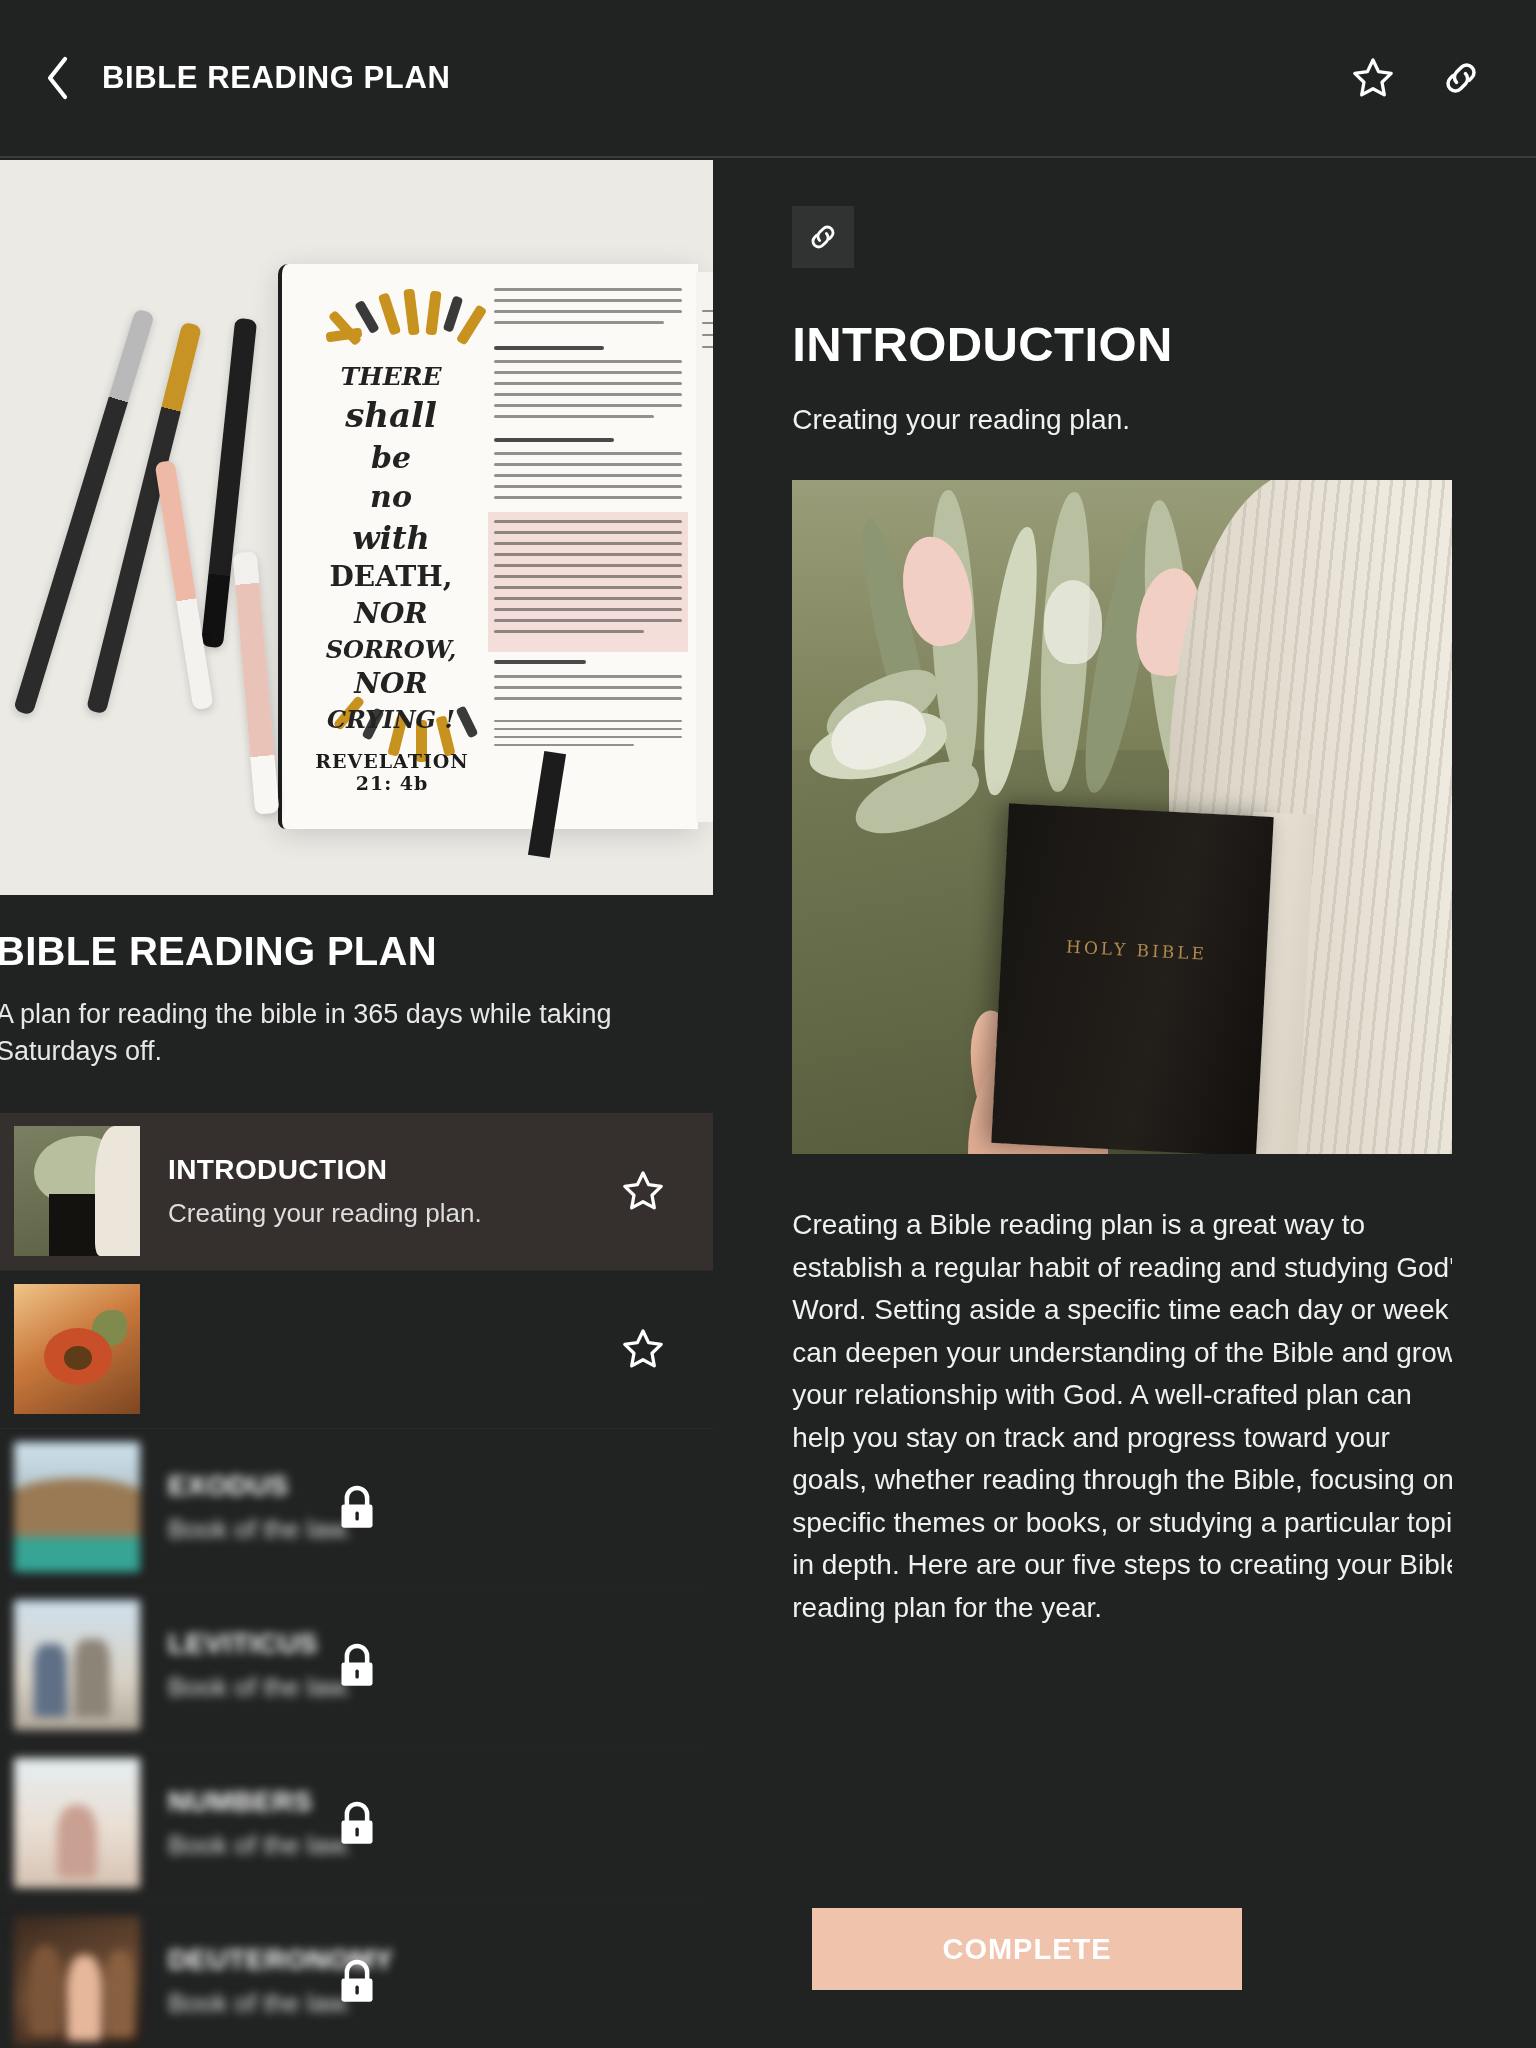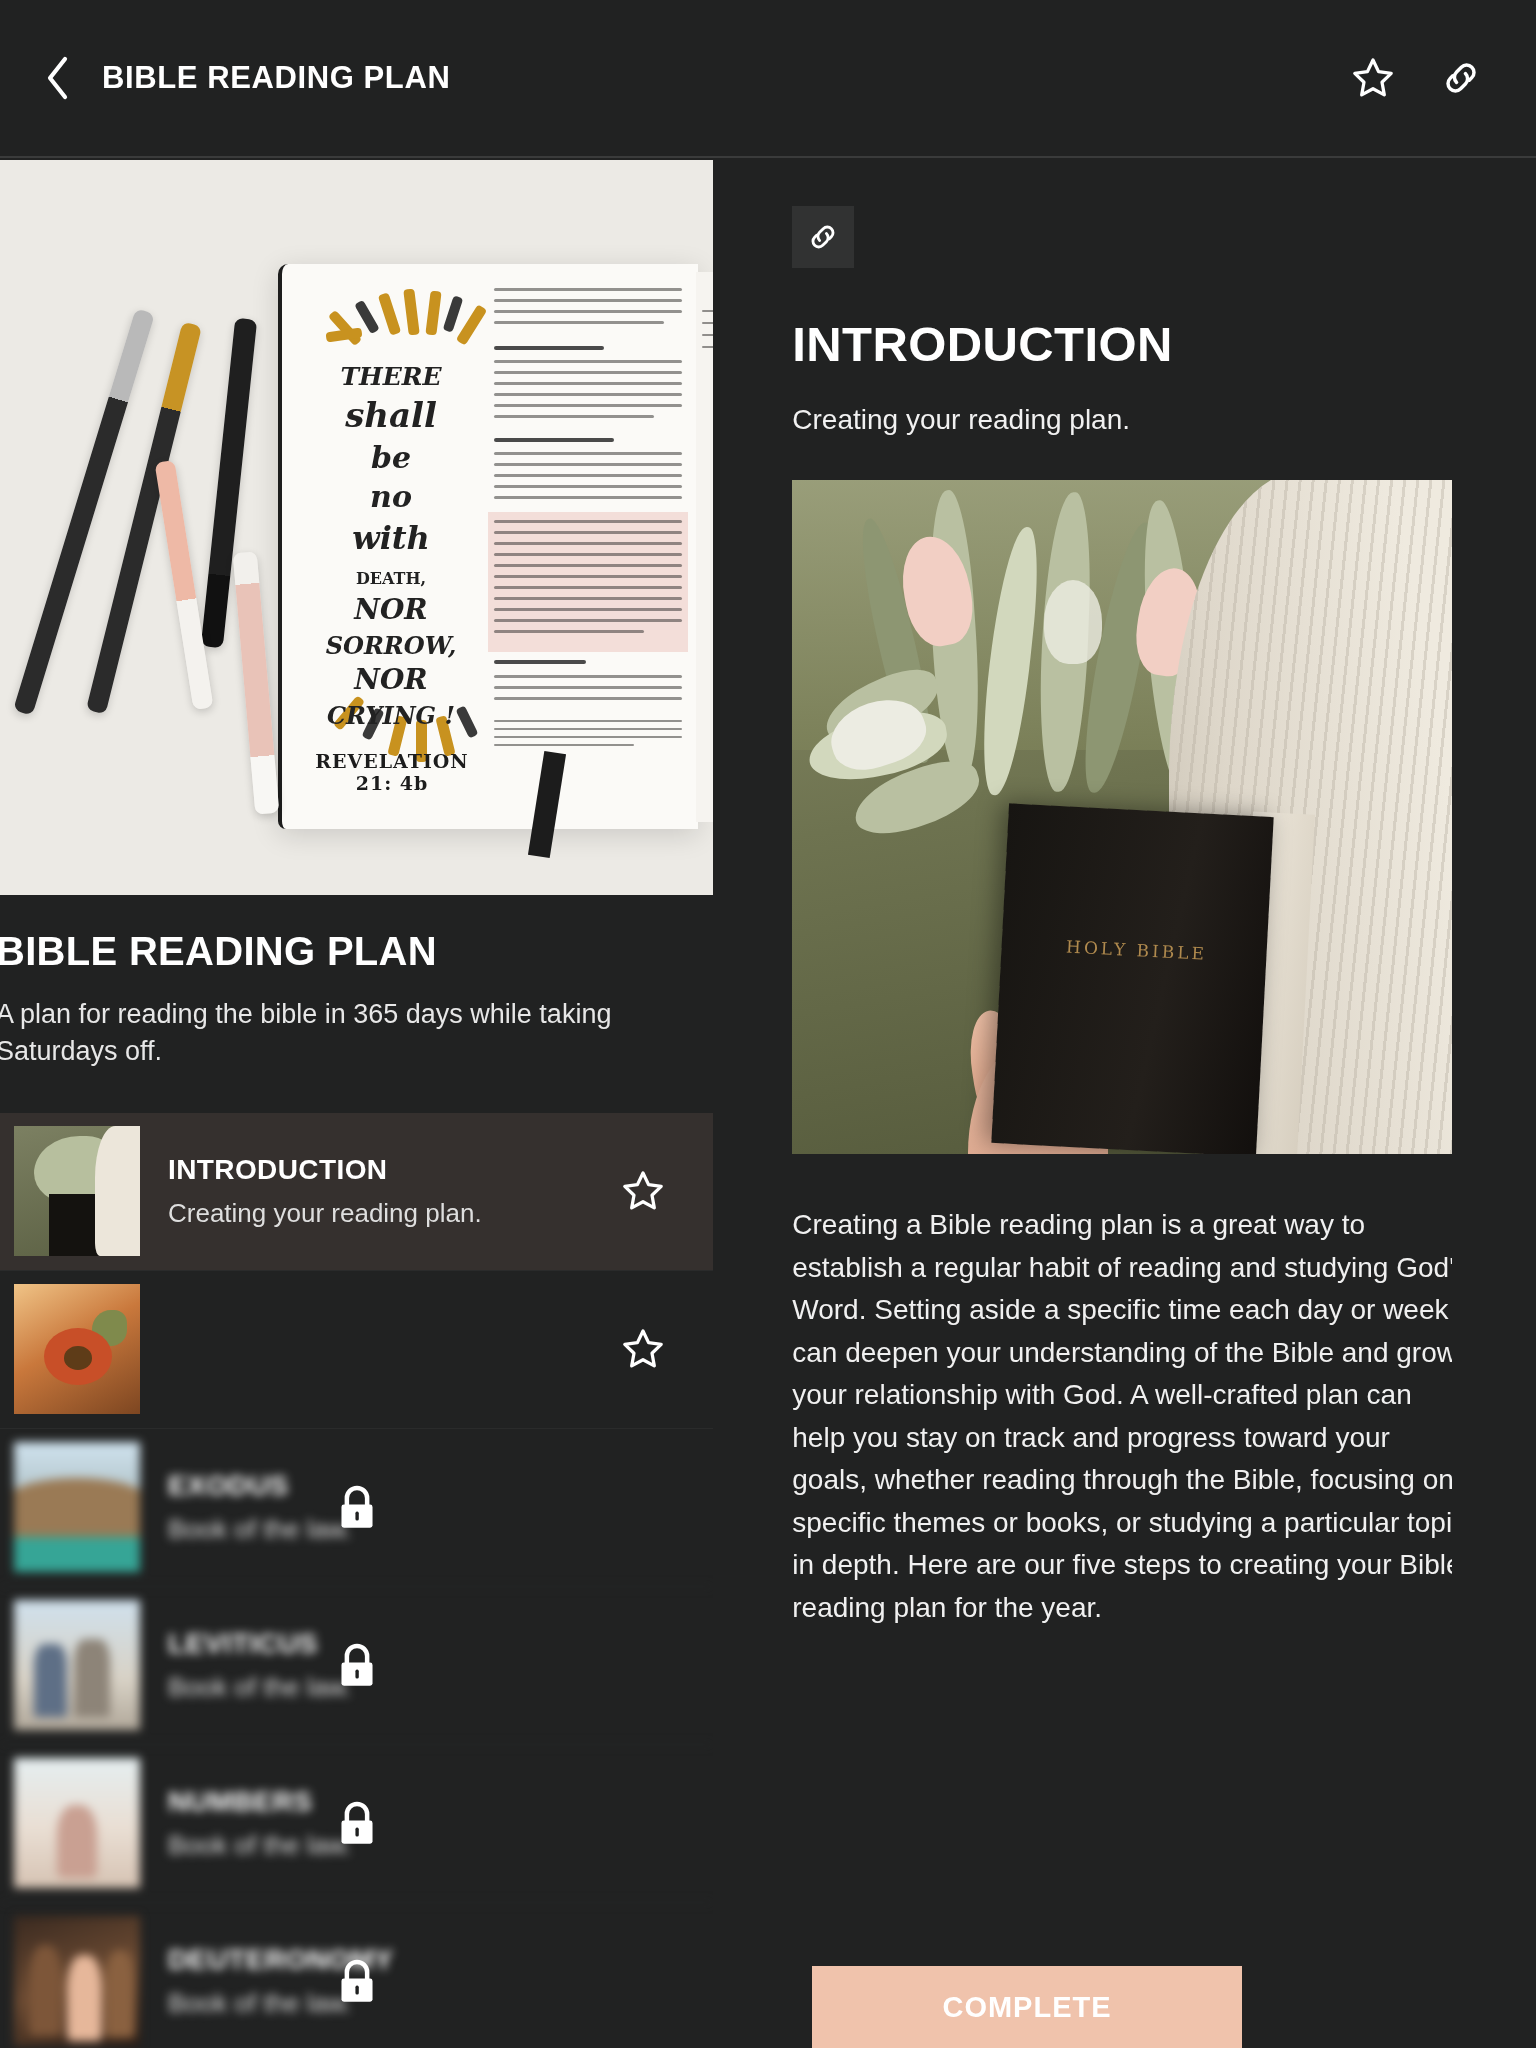--- a/index.html
+++ b/index.html
@@ -104,21 +104,21 @@
   }
   .sec-h2 {
     color: #ffffff; font-size: 46px; font-weight: 700;
     margin-top: 38px; letter-spacing: 0.2px;
   }
 
   
   .actionbar {
     position: absolute; left: 812px; bottom: 0;
     width: 724px; height: 140px;
-    display: flex; align-items: flex-end; 
+    display: flex; align-items: flex-start; 
     background: #212222;
   }
   .btn-complete {
     width: 430px; height: 82px; background: #f0c3ac;
     color: #ffffff; font-size: 29px; font-weight: 700; letter-spacing: 1px;
     display: flex; align-items: center; justify-content: center;
     border: none; cursor: pointer; font-family: inherit;
   }
   .btn-next {
     width: 210px; height: 82px; background: #212222;
@@ -323,21 +323,21 @@
         <div class="hero-ray" style="left:396px;top:556px;width:11px;height:40px;transform:rotate(14deg)"></div>
         <div class="hero-ray" style="left:420px;top:560px;width:11px;height:42px;transform:rotate(0deg)"></div>
         <div class="hero-ray" style="left:444px;top:556px;width:11px;height:40px;transform:rotate(-14deg)"></div>
         <div class="hero-ray" style="left:466px;top:546px;width:10px;height:32px;transform:rotate(-26deg);background:#3a3a3a"></div>
 
         <div class="hero-script">
           THERE<br><span style="font-size:34px">shall</span><br>
           <span style="font-size:30px">be</span><br>
           <span style="font-size:30px">no</span><br>
           <span style="font-size:32px">with</span><br>
-          <span style="font-size:16px;font-style:normal">DEATH,</span><br>
+          <span style="font-size:28px;font-style:normal">DEATH,</span><br>
           <span style="font-size:28px">NOR</span><br>
           <span style="font-size:24px">SORROW,</span><br>
           <span style="font-size:28px">NOR</span><br>
           <span style="font-size:24px">CRYING !</span>
         </div>
         <div style="position:absolute;left:316px;top:590px;width:160px;text-align:center;color:#1c1c1c;font-size:19px;font-weight:700;font-family:'DejaVu Serif',serif;letter-spacing:1px">REVELATION<br>21: 4b</div>
 
         <div class="hero-pen" style="left:78px;top:142px;width:20px;height:420px;background:linear-gradient(180deg,#b9b9b9 0 22%,#2b2b2b 22% 100%);transform:rotate(17deg)"></div>
         <div class="hero-pen" style="left:138px;top:158px;width:20px;height:400px;background:linear-gradient(180deg,#c79324 0 22%,#2b2b2b 22% 100%);transform:rotate(14deg)"></div>
         <div class="hero-pen" style="left:222px;top:158px;width:22px;height:330px;background:linear-gradient(180deg,#1f1f1f 0 78%,#111 78% 100%);transform:rotate(6deg)"></div>

